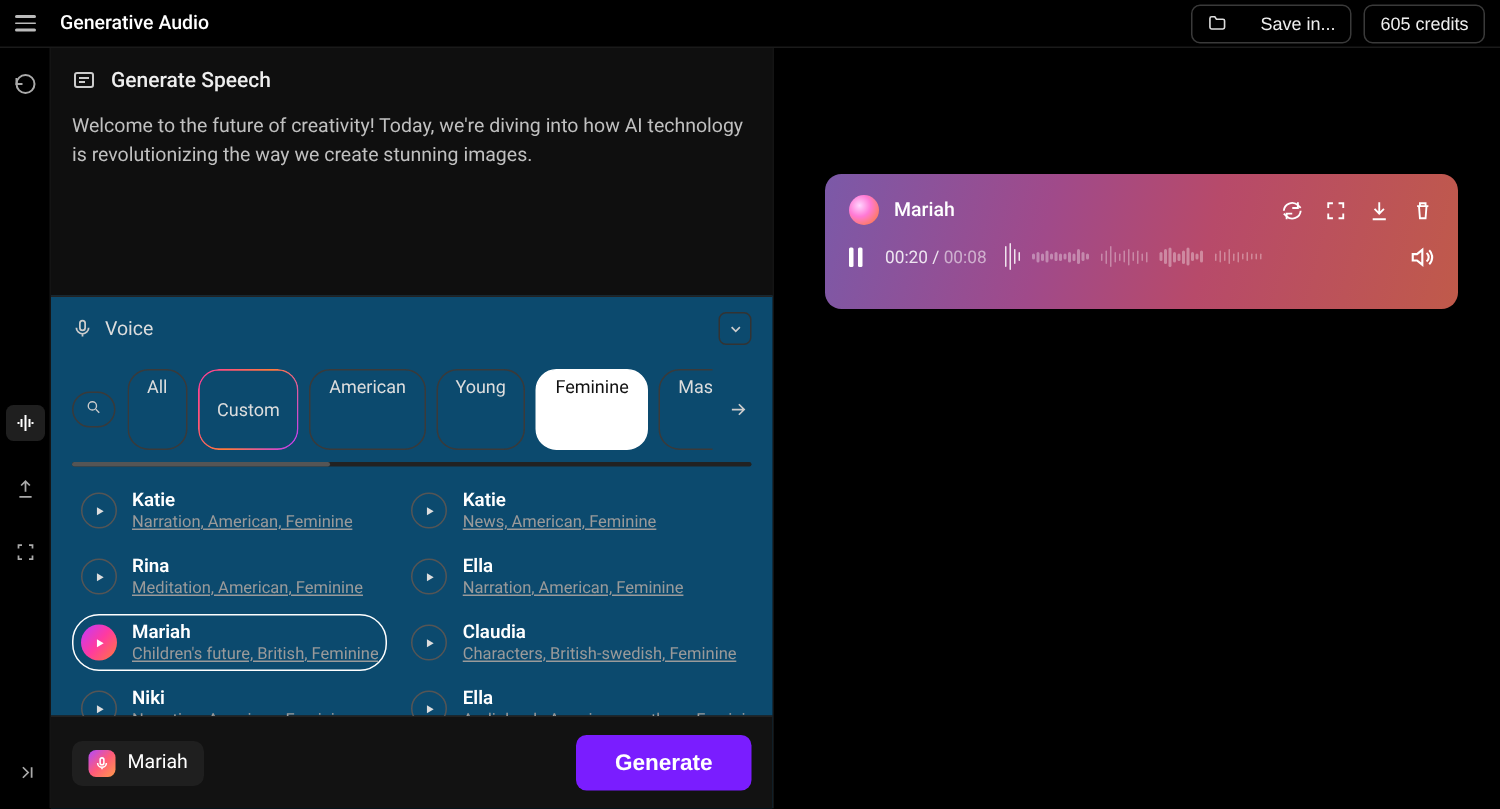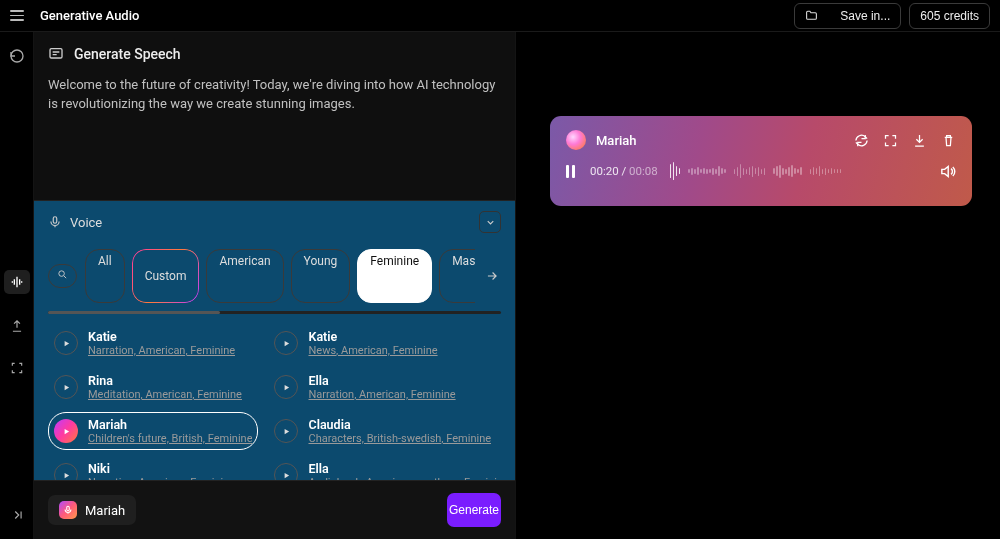--- a/index.html
+++ b/index.html
@@ -53,21 +53,21 @@
   .voice-item.selected { border:1px solid #fff; padding:4px 5px; }
   .play-circ { width:24px; height:24px; border-radius:50%; border:1px solid #555; display:flex; align-items:center; justify-content:center; flex:0 0 auto; }
   .voice-item.selected .play-circ { border:none; background:linear-gradient(130deg,#c03aff,#ff3aa0,#ff7a3a); }
   .voice-text { display:flex; flex-direction:column; min-width:0; }
   .voice-name { font-size:12.5px; font-weight:600; color:#fff; }
   .voice-tags { font-size:11px; color:#9a9a9a; white-space:nowrap; overflow:hidden; text-overflow:ellipsis;text-decoration:underline; }
 
   .footer-row { display:flex; align-items:center; padding:12px 14px; border-top:1px solid #222; background:#121212; gap:10px; }
   .sel-voice-chip { display:flex; align-items:center; gap:8px; background:#1f1f1f; border-radius:7px; padding:6px 11px; }
   .mic-icon-grad { width:18px; height:18px; border-radius:5px; background:linear-gradient(135deg,#b04aff,#ff5a7a,#ff9a4a); display:flex; align-items:center; justify-content:center; }
-  .generate-btn { margin-left:auto; background:#7a1dff; color:#fff; border:none; border-radius:7px; padding:10px 2px; font-size:12px; font-weight:400; cursor:pointer; }
+  .generate-btn { margin-left:auto; background:#7a1dff; color:#fff; border:none; border-radius:7px; padding:10px 26px; font-size:15px; font-weight:700; cursor:pointer; }
 
   
   .right-panel { flex:1; background:#000; position:relative; }
   .audio-card { position:absolute; top:84px; left:34px; right:28px; height:90px; border-radius:11px; background:linear-gradient(105deg,#7b59a8 0%, #a04a8a 35%, #b74a6a 60%, #c05a4a 100%); padding:14px 16px; display:flex; flex-direction:column; gap:10px; box-shadow:0 6px 20px rgba(0,0,0,.6); }
   .audio-card-top { display:flex; align-items:center; gap:10px; }
   .avatar-dot { width:20px; height:20px; border-radius:50%; background:radial-gradient(circle at 35% 35%, #ffd6ff, #ff7ad6 40%, #ff7a5a 80%); }
   .audio-card-top .name { font-size:13px; font-weight:500; }
   .card-icons { margin-left:auto; display:flex; gap:14px; color:rgba(255,255,255,.9); }
   .card-icons span, .card-icons svg { width:15px; height:15px; cursor:pointer; }
   .audio-card-bottom { display:flex; align-items:center; gap:12px; }

